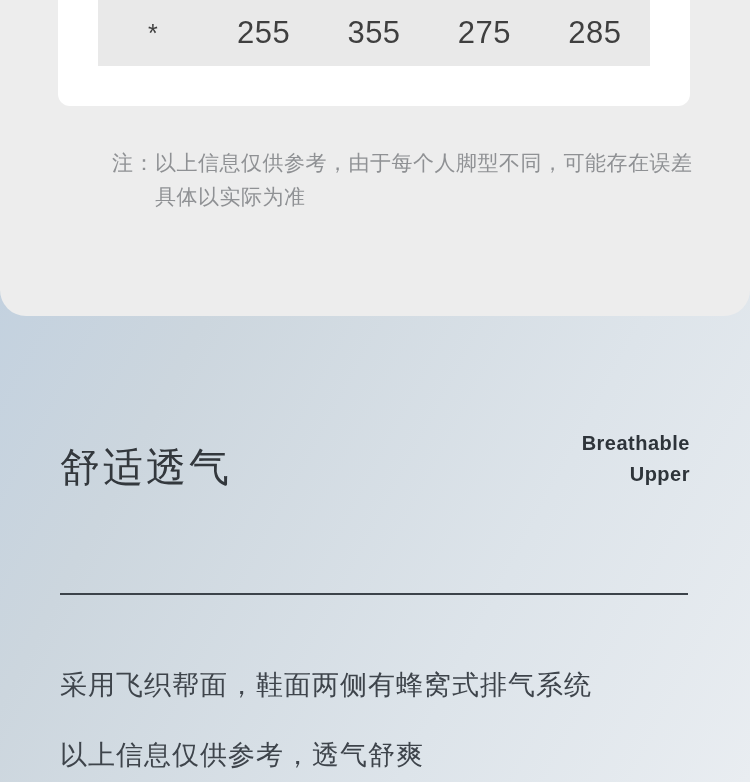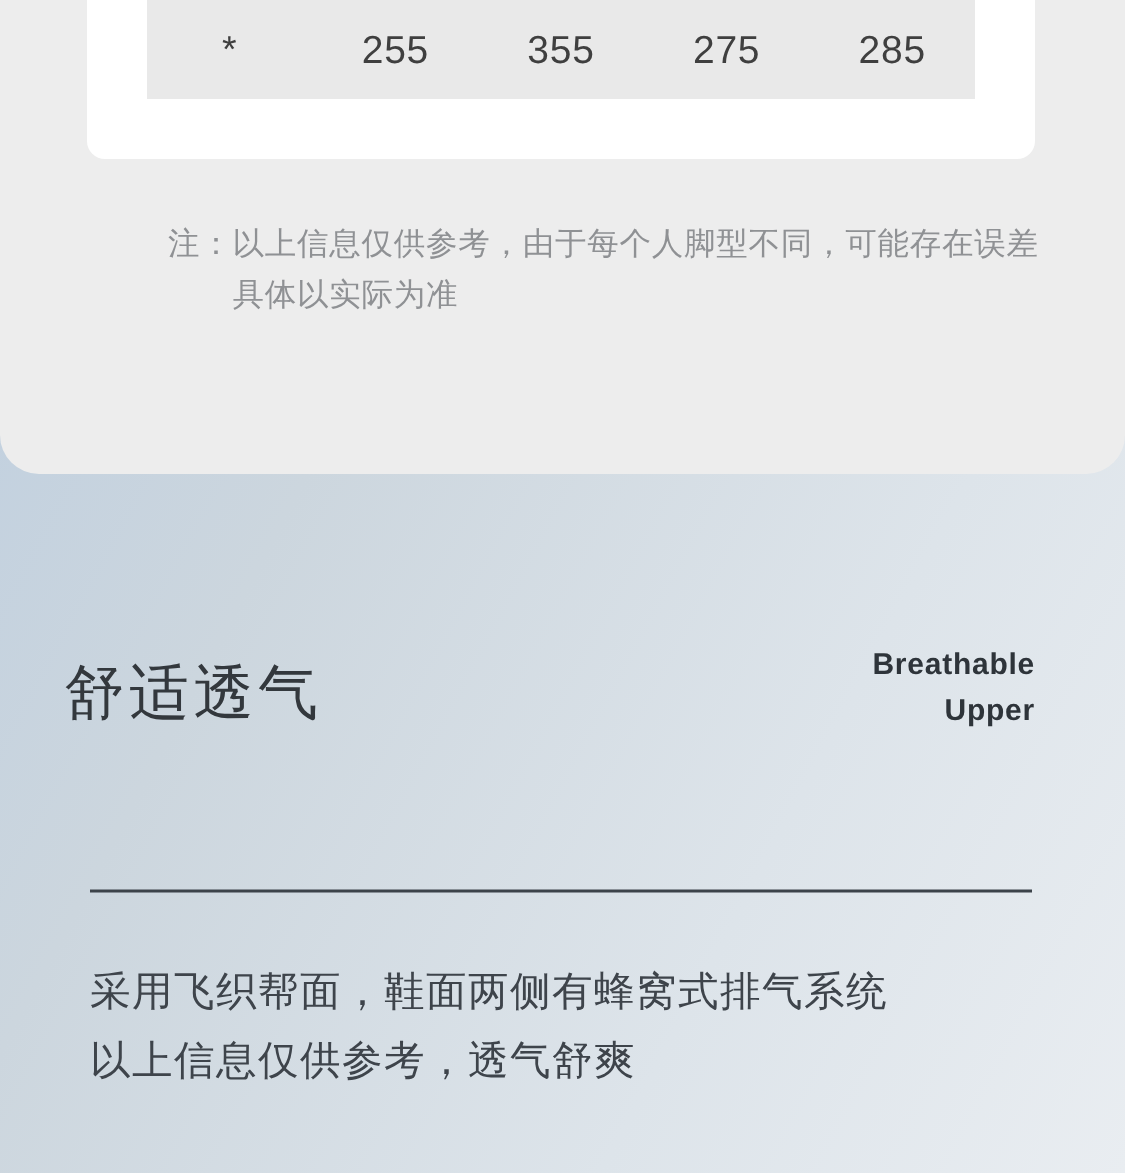--- a/index.html
+++ b/index.html
@@ -29,36 +29,36 @@
   }
   .size-row {
     position: absolute; top: 0; left: 40px;
     width: 552px; height: 66px;
     background: #e9e9e9;
     display: flex;
   }
   .size-cell {
     flex: 1;
     display: flex; align-items: center; justify-content: center;
-    font-size: 26px; color: #3f3f3f; letter-spacing: 0.5px;
+    font-size: 31px; color: #3f3f3f; letter-spacing: 0.5px;
   }
   .size-cell.star { font-size: 25px; }
   .note-block {
     position: absolute; top: 146px; left: 112px;
     display: flex;
     font-size: 21px; line-height: 34px;
     color: #8f9194; letter-spacing: 0.5px;
   }
   .note-label { white-space: nowrap; }
   .note-lines div { white-space: nowrap; }
 
   
   .feature-header {
-    position: absolute; top: 428px; left: 43px; right: 60px;
-    display: flex; justify-content: space-between; align-items: center;
+    position: absolute; top: 428px; left: 60px; right: 60px;
+    display: flex; justify-content: space-between; align-items: flex-end;
   }
   .feature-title-zh {
     font-size: 40px; line-height: 57px;
     color: #33383d; letter-spacing: 3px;
     font-weight: 500;
   }
   .feature-title-en {
     font-size: 20px; line-height: 31px;
     color: #2e343a; letter-spacing: 0.5px;
     font-weight: 600;
@@ -67,21 +67,21 @@
   }
   .divider {
     position: absolute; top: 593px; left: 60px; right: 62px;
     height: 2px; background: #3c434a;
   }
   .feature-desc {
     position: absolute; top: 638px; left: 60px;
     font-size: 27px; line-height: 46px;
     color: #3e444b; letter-spacing: 1px;
   }
-  .feature-desc div { white-space: nowrap; }
+  .feature-desc div { white-space: nowrap; margin-top: 24px; }
 </style>
 </head>
 <body>
 
 <div class="page">
 
   <div class="note-card">
     <div class="white-card">
       <div class="size-row">
         <div class="size-cell star">*</div>

